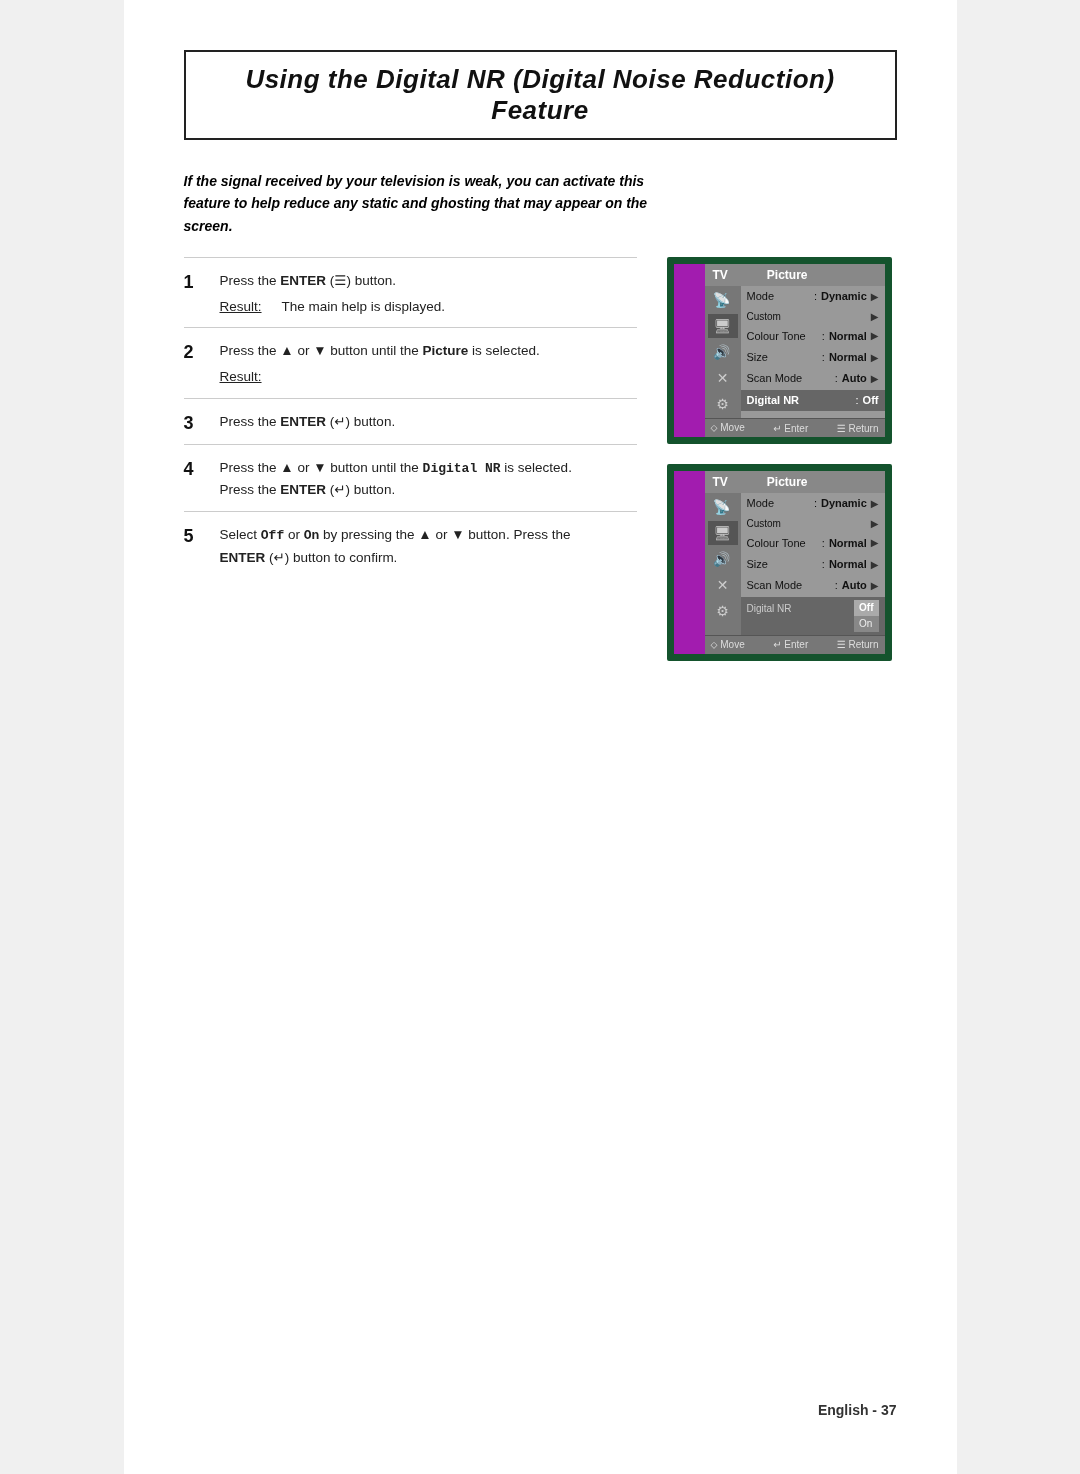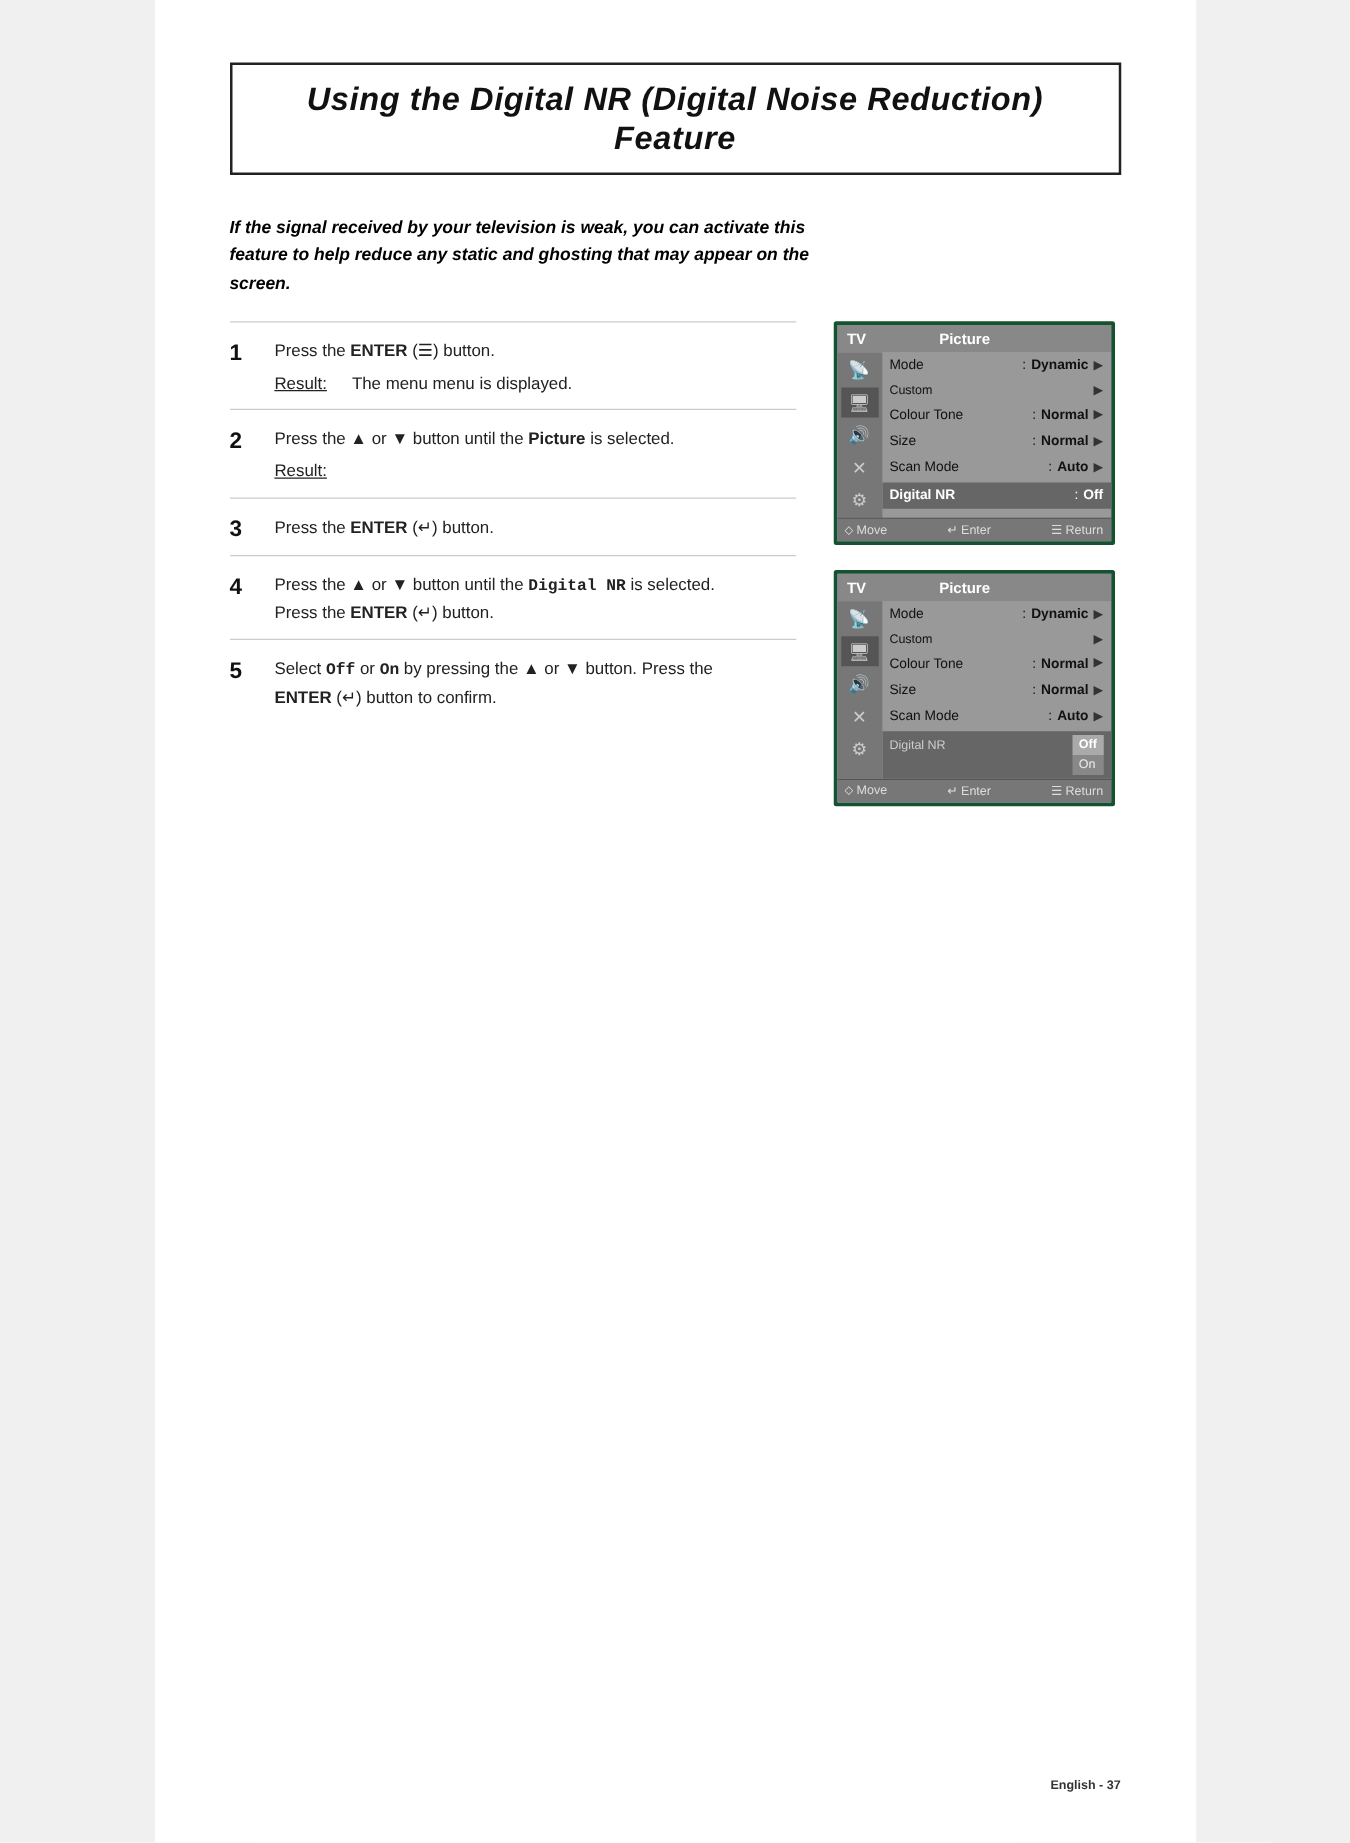--- a/index.html
+++ b/index.html
@@ -88,25 +88,26 @@
       min-width: 50px;
     }
     .result-text {
       font-weight: normal;
     }
     .mono { font-family: 'Courier New', monospace; font-size: 13px; }
     
     
     .tv-screen {
       width: 225px;
-      background: #c4b5fd;
-      border: 3px solid #14532d;
+      background: #a21caf;
+      border: 7px solid #14532d;
       border-radius: 2px;
       overflow: hidden;
       font-size: 11px;
+      padding-left: 31px;
     }
     .tv-header {
       display: flex;
       justify-content: space-between;
       align-items: center;
       background: #888;
       padding: 4px 8px;
       color: #fff;
       font-size: 11px;
     }
@@ -202,23 +203,23 @@
       font-weight: bold;
     }
     .dropdown-off .opt-on {
       background: #888;
       color: #eee;
       padding: 1px 5px;
       font-size: 10px;
     }
     .page-footer {
       position: absolute;
-      bottom: 40px;
+      bottom: 56px;
       right: 60px;
-      font-size: 10px;
+      font-size: 14px;
       font-weight: bold;
       color: #333;
     }
   </style>
 </head>
 <body>
 
 <div class="page">
 
   <div class="page-title">
@@ -230,21 +231,21 @@
   <div class="content-area">
 
     <div class="steps-area">
 
       <div class="step-row">
         <div class="step-number">1</div>
         <div class="step-content">
           <div>Press the <strong>ENTER</strong> (☰) button.</div>
           <div class="result-line">
             <span class="result-label">Result:</span>
-            <span class="result-text">The menu menu is displayed.</span>
+            <span class="result-text">The main help is displayed.</span>
           </div>
         </div>
       </div>
 
       <div class="step-row">
         <div class="step-number">2</div>
         <div class="step-content">
           <div>Press the ▲ or ▼ button until the <strong>Picture</strong> is selected.</div>
           <div class="result-line">
             <span class="result-label">Result:</span>

